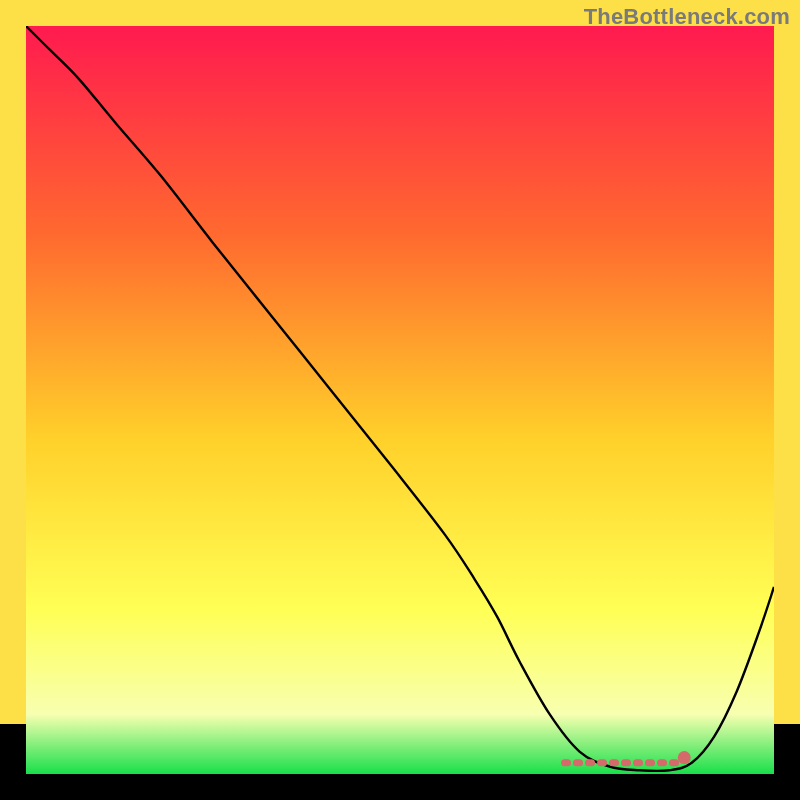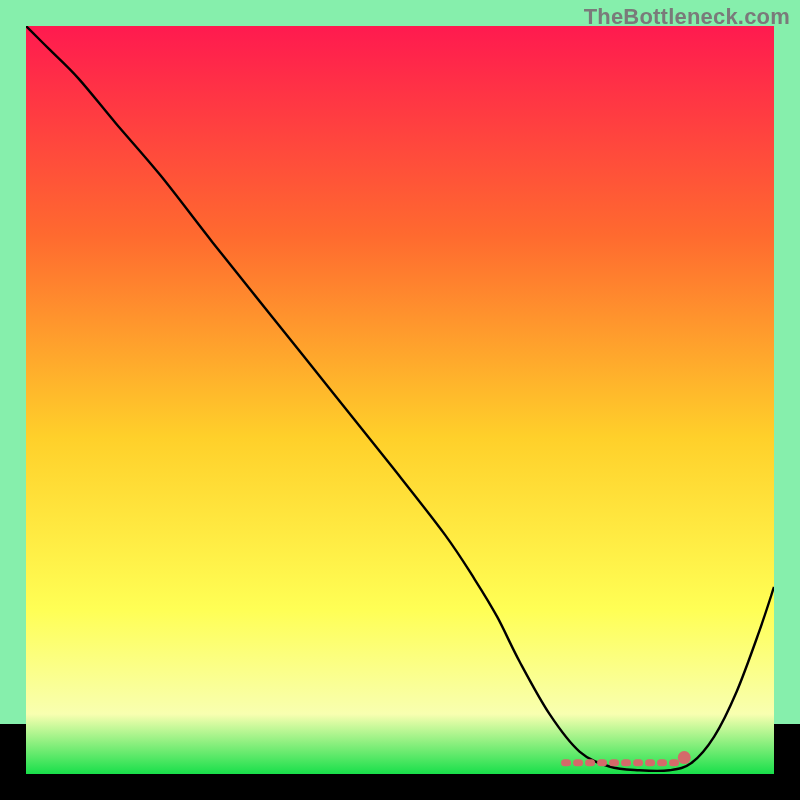--- a/index.html
+++ b/index.html
@@ -9,21 +9,21 @@
     height: 800px;
     background: #000;
     overflow: hidden;
   }
   .frame {
     position: absolute;
     left: 0;
     top: 0;
     width: 800px;
     height: 724px;
-    background: #86efac;
+    background: #fde047;
   }
   .plot {
     position: absolute;
     left: 26px;
     top: 26px;
     width: 748px;
     height: 748px;
   }
   .attribution {
     position: absolute;

